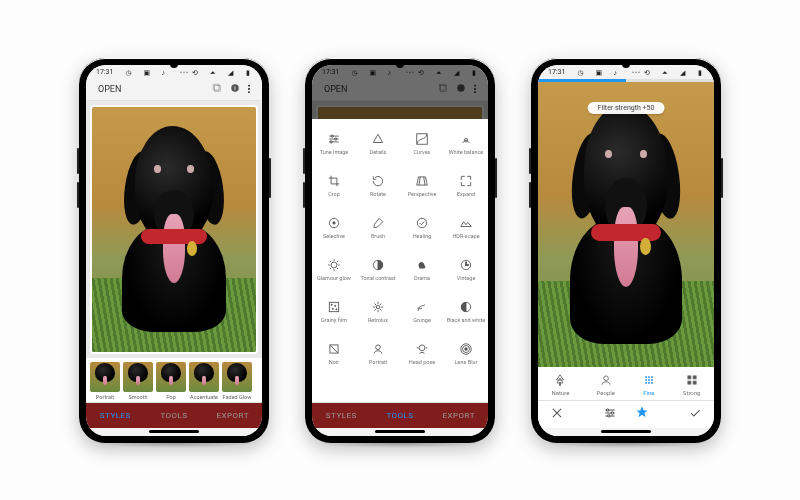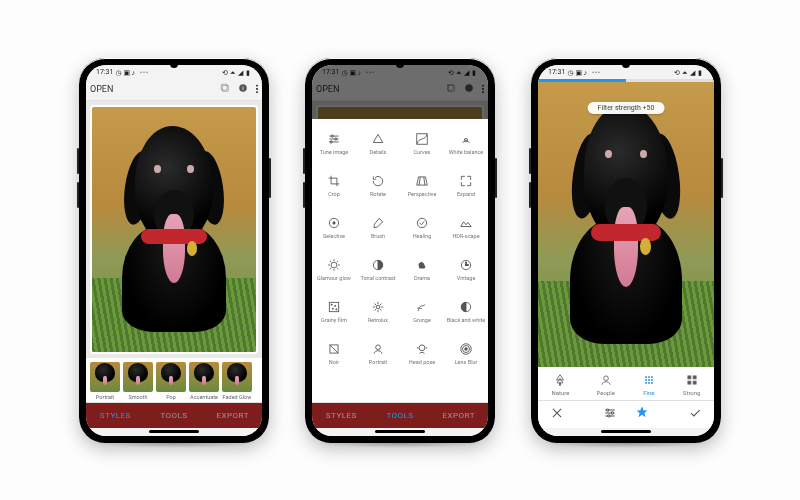--- a/index.html
+++ b/index.html
@@ -17,27 +17,27 @@
   .phone{width:var(--phone-w);height:var(--phone-h);border-radius:var(--radius);background:#000;padding:7px;position:relative;box-shadow:0 6px 18px rgba(0,0,0,.25),0 1px 0 #fff inset}
   .phone::after{content:"";position:absolute;bottom:-5px;left:6%;width:88%;height:10px;background:radial-gradient(ellipse at center,rgba(0,0,0,.25),transparent 70%);border-radius:50%}
   .screen{width:100%;height:100%;background:#e9e9e9;border-radius:calc(var(--radius) - 6px);overflow:hidden;display:flex;flex-direction:column;position:relative}
   .notch{position:absolute;top:2px;left:50%;transform:translateX(-50%);width:8px;height:8px;background:#000;border-radius:50%;z-index:50}
   .buttons-l{position:absolute;left:-2px;top:90px;width:2px;height:26px;background:#222;border-radius:2px}
   .buttons-l::after{content:"";position:absolute;top:34px;left:0;width:2px;height:26px;background:#222;border-radius:2px}
   .buttons-r{position:absolute;right:-2px;top:100px;width:2px;height:40px;background:#222;border-radius:2px}
 
   
   .status{height:14px;background:#f3f3f3;display:flex;align-items:center;justify-content:space-between;padding:0 10px;font-size:7px;color:#222}
-  .status .left,.status .right{display:flex;align-items:center;gap:2px}
+  .status .left,.status .right{display:flex;align-items:center;gap:12px}
   .status.dimmed{filter:brightness(.45)}
   .st-ico{width:6px;height:6px;display:inline-block}
   .dots::before{content:"⋯";font-size:9px;letter-spacing:-1px}
 
   
-  .appbar{height:22px;background:#f3f3f3;display:flex;align-items:center;justify-content:space-between;padding:0 4px;font-size:9px;color:#333;border-bottom:1px solid var(--divider)}
+  .appbar{height:22px;background:#f3f3f3;display:flex;align-items:center;justify-content:space-between;padding:0 12px;font-size:9px;color:#333;border-bottom:1px solid var(--divider)}
   .appbar.dimmed{filter:brightness(.45)}
   .appbar .acts{display:flex;align-items:center;gap:8px}
   .appbar .acts svg{width:10px;height:10px}
   .more-v{display:inline-block;width:2px;height:10px;background:radial-gradient(circle,#444 45%,transparent 46%) 0 0/2px 3.3px repeat-y}
 
   
   .canvas{flex:1;background:#e9e9e9;display:flex;align-items:center;justify-content:center;padding:6px;position:relative}
   .dogimg{width:100%;height:100%;border-radius:2px;overflow:hidden;position:relative;box-shadow:0 0 0 2px #fff}
   .dogimg.full{box-shadow:none;border-radius:0}
   

